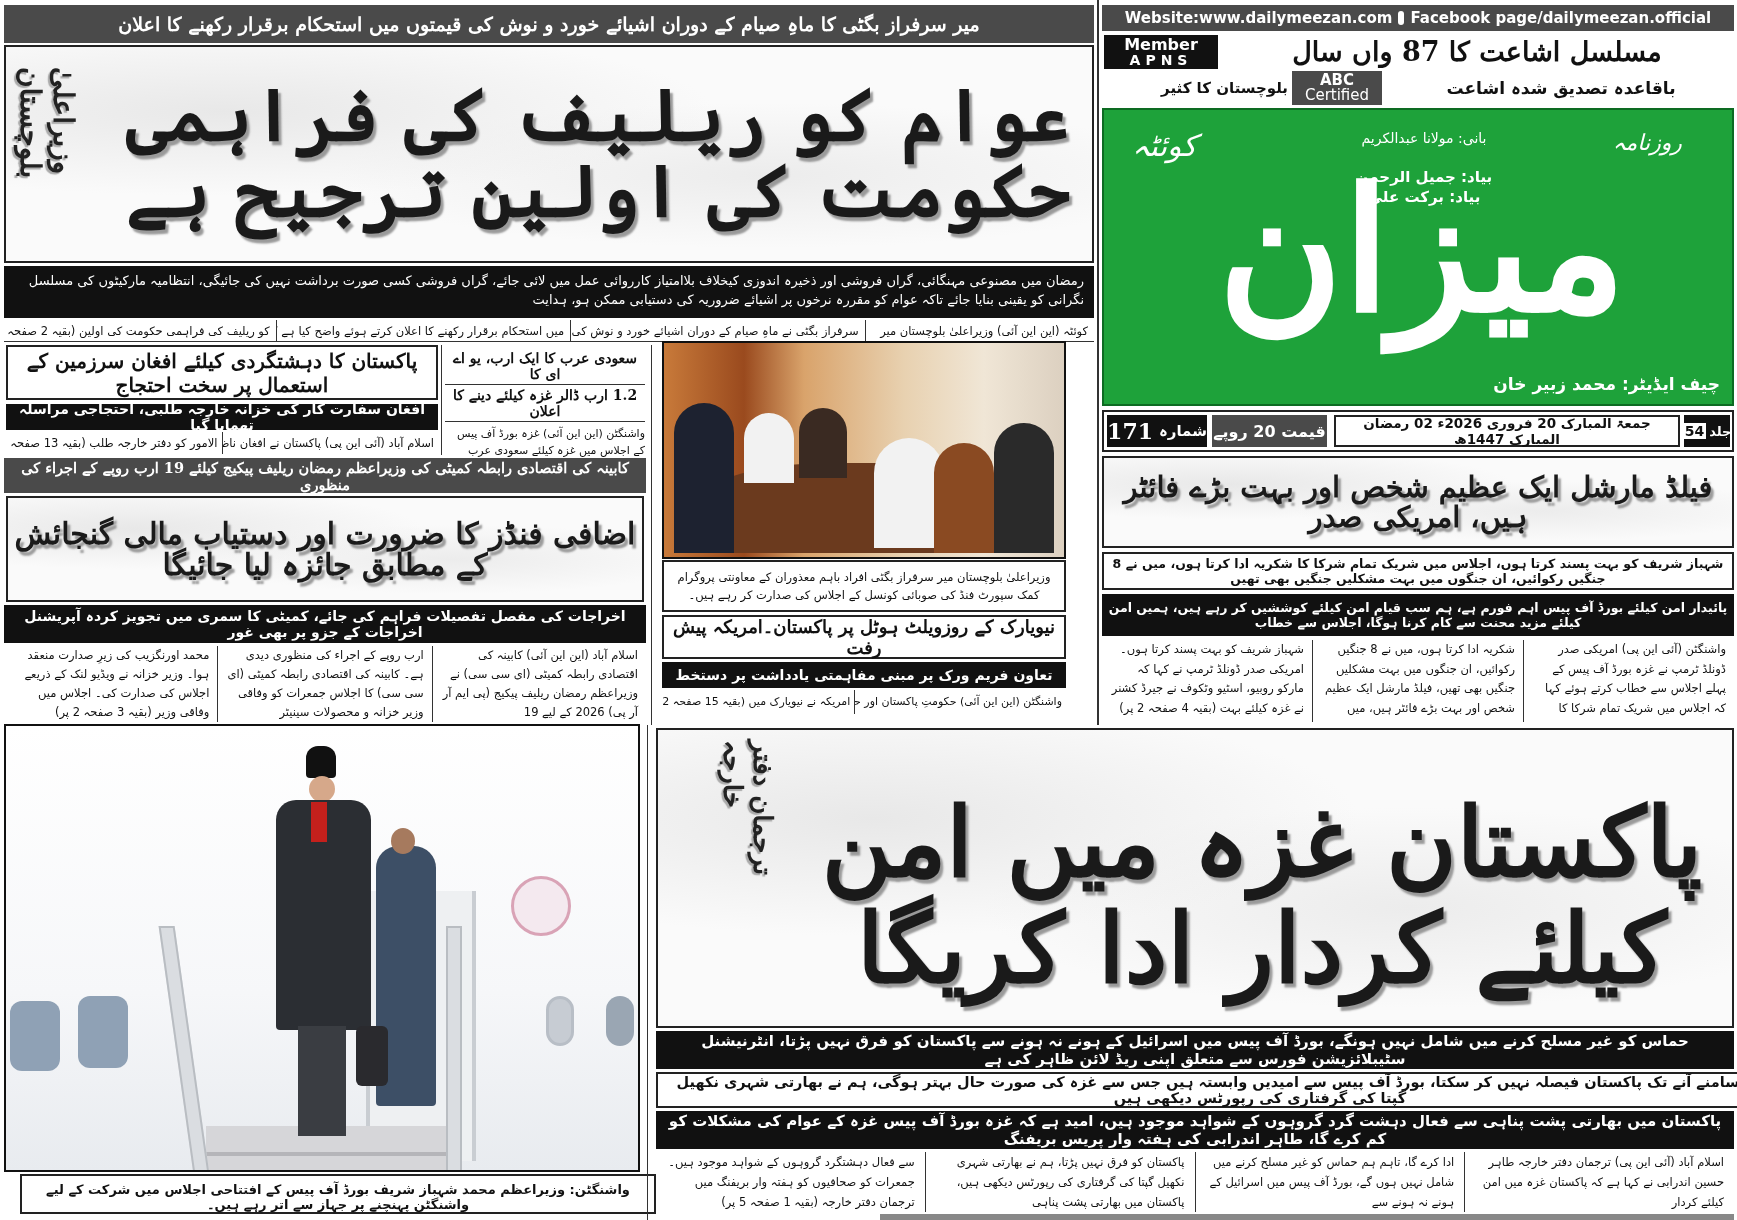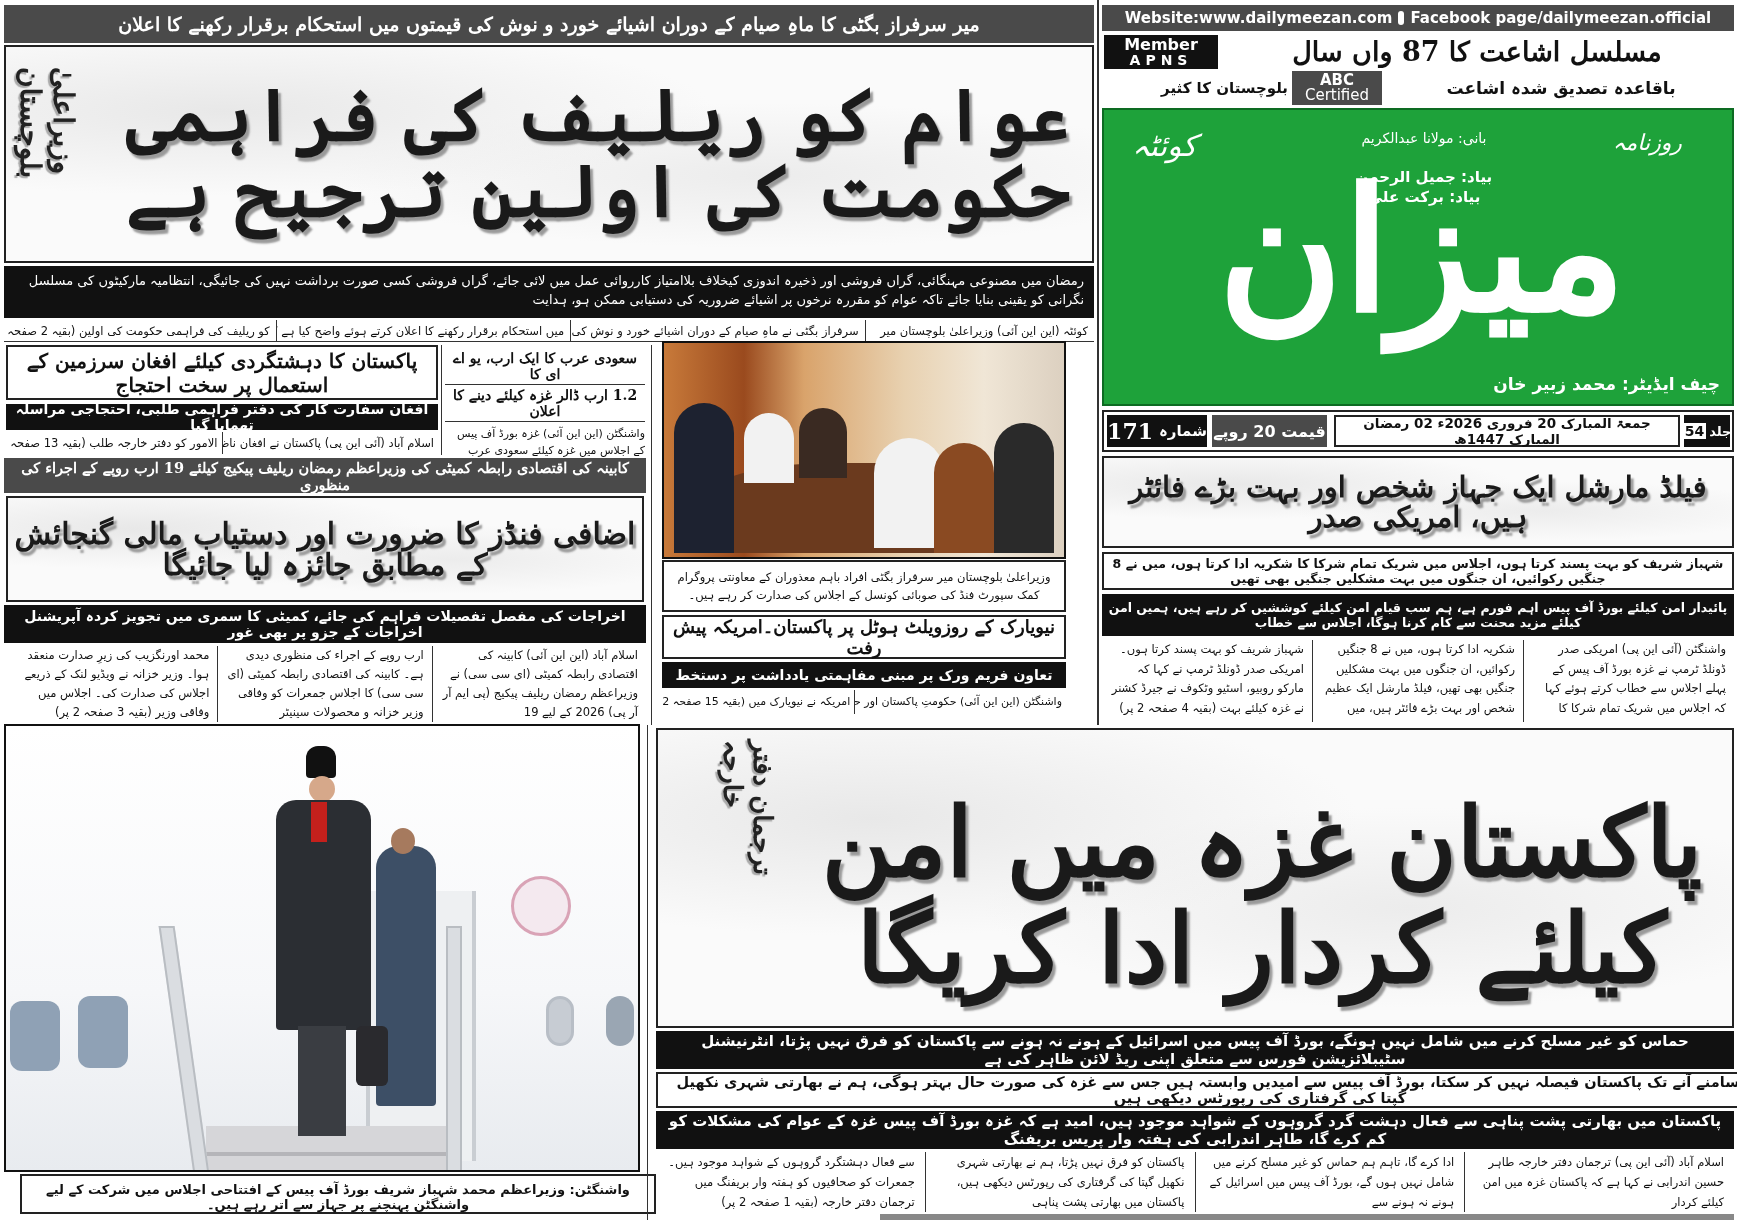--- a/index.html
+++ b/index.html
@@ -47,21 +47,21 @@
   <div style="flex:1; padding:0 6px; border-left:1px solid #333; white-space:nowrap; overflow:hidden;">کوئٹہ (این این آئی) وزیراعلیٰ بلوچستان میر</div>
   <div style="flex:1.3; padding:0 6px; border-left:1px solid #333; white-space:nowrap; overflow:hidden;">سرفراز بگٹی نے ماہِ صیام کے دوران اشیائے خورد و نوش کی قیمتوں</div>
   <div style="flex:1.3; padding:0 6px; border-left:1px solid #333; white-space:nowrap; overflow:hidden;">میں استحکام برقرار رکھنے کا اعلان کرتے ہوئے واضح کیا ہے کہ عوام</div>
   <div style="flex:1.2; padding:0 6px; white-space:nowrap; overflow:hidden;">کو ریلیف کی فراہمی حکومت کی اولین (بقیہ 2 صفحہ 2 پر)</div>
 </div>
 
 <div class="abs boxed center rtl" style="left:6px; top:345px; width:432px; height:55px; font-family:'DejaVu Serif',serif; font-weight:bold; font-size:20px;">
   <span>پاکستان کا دہشتگردی کیلئے افغان سرزمین کے استعمال پر سخت احتجاج</span>
 </div>
 <div class="abs bar-black center rtl" style="left:6px; top:404px; width:432px; height:26px; font-weight:bold; font-size:14px;">
-  <span>افغان سفارت کار کی دفتر فراہمی طلبی، احتجاجی مراسلہ تھمایا گیا</span>
+  <span>افغان سفارت کار کی خزانہ خارجہ طلبی، احتجاجی مراسلہ تھمایا گیا</span>
 </div>
 <div class="abs rtl" style="left:6px; top:432px; width:432px; height:22px; display:flex; font-size:11.5px; line-height:22px;">
   <div style="flex:1; padding:0 4px; border-left:1px solid #333; white-space:nowrap; overflow:hidden;">اسلام آباد (آئی این پی) پاکستان نے افغان ناظم</div>
   <div style="flex:1; padding:0 4px; white-space:nowrap; overflow:hidden;">الامور کو دفتر خارجہ طلب (بقیہ 13 صفحہ 2 پر)</div>
 </div>
 
 <div class="vsep" style="left:441px; top:345px; height:110px; width:1px;"></div>
 
 <div class="abs rtl" style="left:445px; top:348px; width:200px; height:108px;">
   <div style="font-family:'DejaVu Serif',serif; font-size:14px; font-weight:bold; text-align:center; border-bottom:1px solid #333; padding:2px 0;">سعودی عرب کا ایک ارب، یو اے ای کا</div>
@@ -183,21 +183,21 @@
   <div class="abs boxed center rtl" style="left:230px; top:3px; width:346px; height:32px; font-size:13.5px; font-weight:bold;">
     <span>جمعۃ المبارک 20 فروری 2026ء 02 رمضان المبارک 1447ھ</span>
   </div>
   <div class="abs bar-black center rtl" style="left:580px; top:3px; width:46px; height:32px; font-weight:bold; gap:3px;">
     <span style="font-size:13px;">جلد</span>
     <span style="font-size:14px; background:#fff; color:#111; padding:0 2px;">54</span>
   </div>
 </div>
 
 <div class="abs boxed hl-bg center" style="left:1102px; top:456px; width:632px; height:92px;">
-  <span class="headline rtl" style="font-size:29px; text-align:center; padding:0 8px;">فیلڈ مارشل ایک جہاز شخص اور بہت بڑے فائٹر ہیں، امریکی صدر</span>
+  <span class="headline rtl" style="font-size:29px; text-align:center; padding:0 8px;">فیلڈ مارشل ایک عظیم شخص اور بہت بڑے فائٹر ہیں، امریکی صدر</span>
 </div>
 <div class="abs boxed center rtl" style="left:1102px; top:552px; width:632px; height:38px; font-size:12.5px; font-weight:bold; padding:0 6px;">
   <span>شہباز شریف کو بہت پسند کرتا ہوں، اجلاس میں شریک تمام شرکا کا شکریہ ادا کرتا ہوں، میں نے 8 جنگیں رکوائیں، ان جنگوں میں بہت مشکلیں جنگیں بھی تھیں</span>
 </div>
 <div class="abs bar-black center rtl" style="left:1102px; top:594px; width:632px; height:42px; font-size:12.5px; font-weight:bold; padding:0 6px;">
   <span>پائیدار امن کیلئے بورڈ آف پیس اہم فورم ہے، ہم سب قیام امن کیلئے کوششیں کر رہے ہیں، ہمیں امن کیلئے مزید محنت سے کام کرنا ہوگا، اجلاس سے خطاب</span>
 </div>
 <div class="abs rtl" style="left:1102px; top:640px; width:632px; height:82px; display:flex; font-size:11.5px; line-height:1.7;">
   <div style="flex:1; padding:0 8px; border-left:1px solid #333; overflow:hidden;">واشنگٹن (آئی این پی) امریکی صدر ڈونلڈ ٹرمپ نے غزہ بورڈ آف پیس کے پہلے اجلاس سے خطاب کرتے ہوئے کہا کہ اجلاس میں شریک تمام شرکا کا</div>
   <div style="flex:1; padding:0 8px; border-left:1px solid #333; overflow:hidden;">شکریہ ادا کرتا ہوں، میں نے 8 جنگیں رکوائیں، ان جنگوں میں بہت مشکلیں جنگیں بھی تھیں، فیلڈ مارشل ایک عظیم شخص اور بہت بڑے فائٹر ہیں، میں</div>
@@ -214,15 +214,15 @@
 <div class="abs boxed center rtl" style="left:656px; top:1072px; width:1208px; height:36px; font-size:14.5px; font-weight:bold; padding:0 8px;">
   <span>اس کا مینڈیٹ سامنے آنے تک پاکستان فیصلہ نہیں کر سکتا، بورڈ آف پیس سے امیدیں وابستہ ہیں جس سے غزہ کی صورت حال بہتر ہوگی، ہم نے بھارتی شہری نکھیل گپتا کی گرفتاری کی رپورٹس دیکھی ہیں</span>
 </div>
 <div class="abs bar-black center rtl" style="left:656px; top:1111px; width:1078px; height:38px; font-size:15px; font-weight:bold; padding:0 8px;">
   <span>پاکستان میں بھارتی پشت پناہی سے فعال دہشت گرد گروہوں کے شواہد موجود ہیں، امید ہے کہ غزہ بورڈ آف پیس غزہ کے عوام کی مشکلات کو کم کرے گا، طاہر اندرابی کی ہفتہ وار پریس بریفنگ</span>
 </div>
 <div class="abs rtl" style="left:656px; top:1152px; width:1078px; height:60px; display:flex; font-size:11.5px; line-height:1.75;">
   <div style="flex:1; padding:0 10px; border-left:1px solid #333; overflow:hidden;">اسلام آباد (آئی این پی) ترجمان دفتر خارجہ طاہر حسین اندرابی نے کہا ہے کہ پاکستان غزہ میں امن کیلئے کردار</div>
   <div style="flex:1; padding:0 10px; border-left:1px solid #333; overflow:hidden;">ادا کرے گا، تاہم ہم حماس کو غیر مسلح کرنے میں شامل نہیں ہوں گے، بورڈ آف پیس میں اسرائیل کے ہونے نہ ہونے سے</div>
   <div style="flex:1; padding:0 10px; border-left:1px solid #333; overflow:hidden;">پاکستان کو فرق نہیں پڑتا، ہم نے بھارتی شہری نکھیل گپتا کی گرفتاری کی رپورٹس دیکھی ہیں، پاکستان میں بھارتی پشت پناہی</div>
-  <div style="flex:1; padding:0 10px; overflow:hidden;">سے فعال دہشتگرد گروہوں کے شواہد موجود ہیں۔ جمعرات کو صحافیوں کو ہفتہ وار بریفنگ میں ترجمان دفتر خارجہ (بقیہ 1 صفحہ 2 پر)</div>
+  <div style="flex:1; padding:0 10px; overflow:hidden;">سے فعال دہشتگرد گروہوں کے شواہد موجود ہیں۔ جمعرات کو صحافیوں کو ہفتہ وار بریفنگ میں ترجمان دفتر خارجہ (بقیہ 1 صفحہ 5 پر)</div>
 </div>
 <div class="abs" style="left:880px; top:1214px; width:854px; height:6px; background:#888;"></div>
 
 </body></html>

